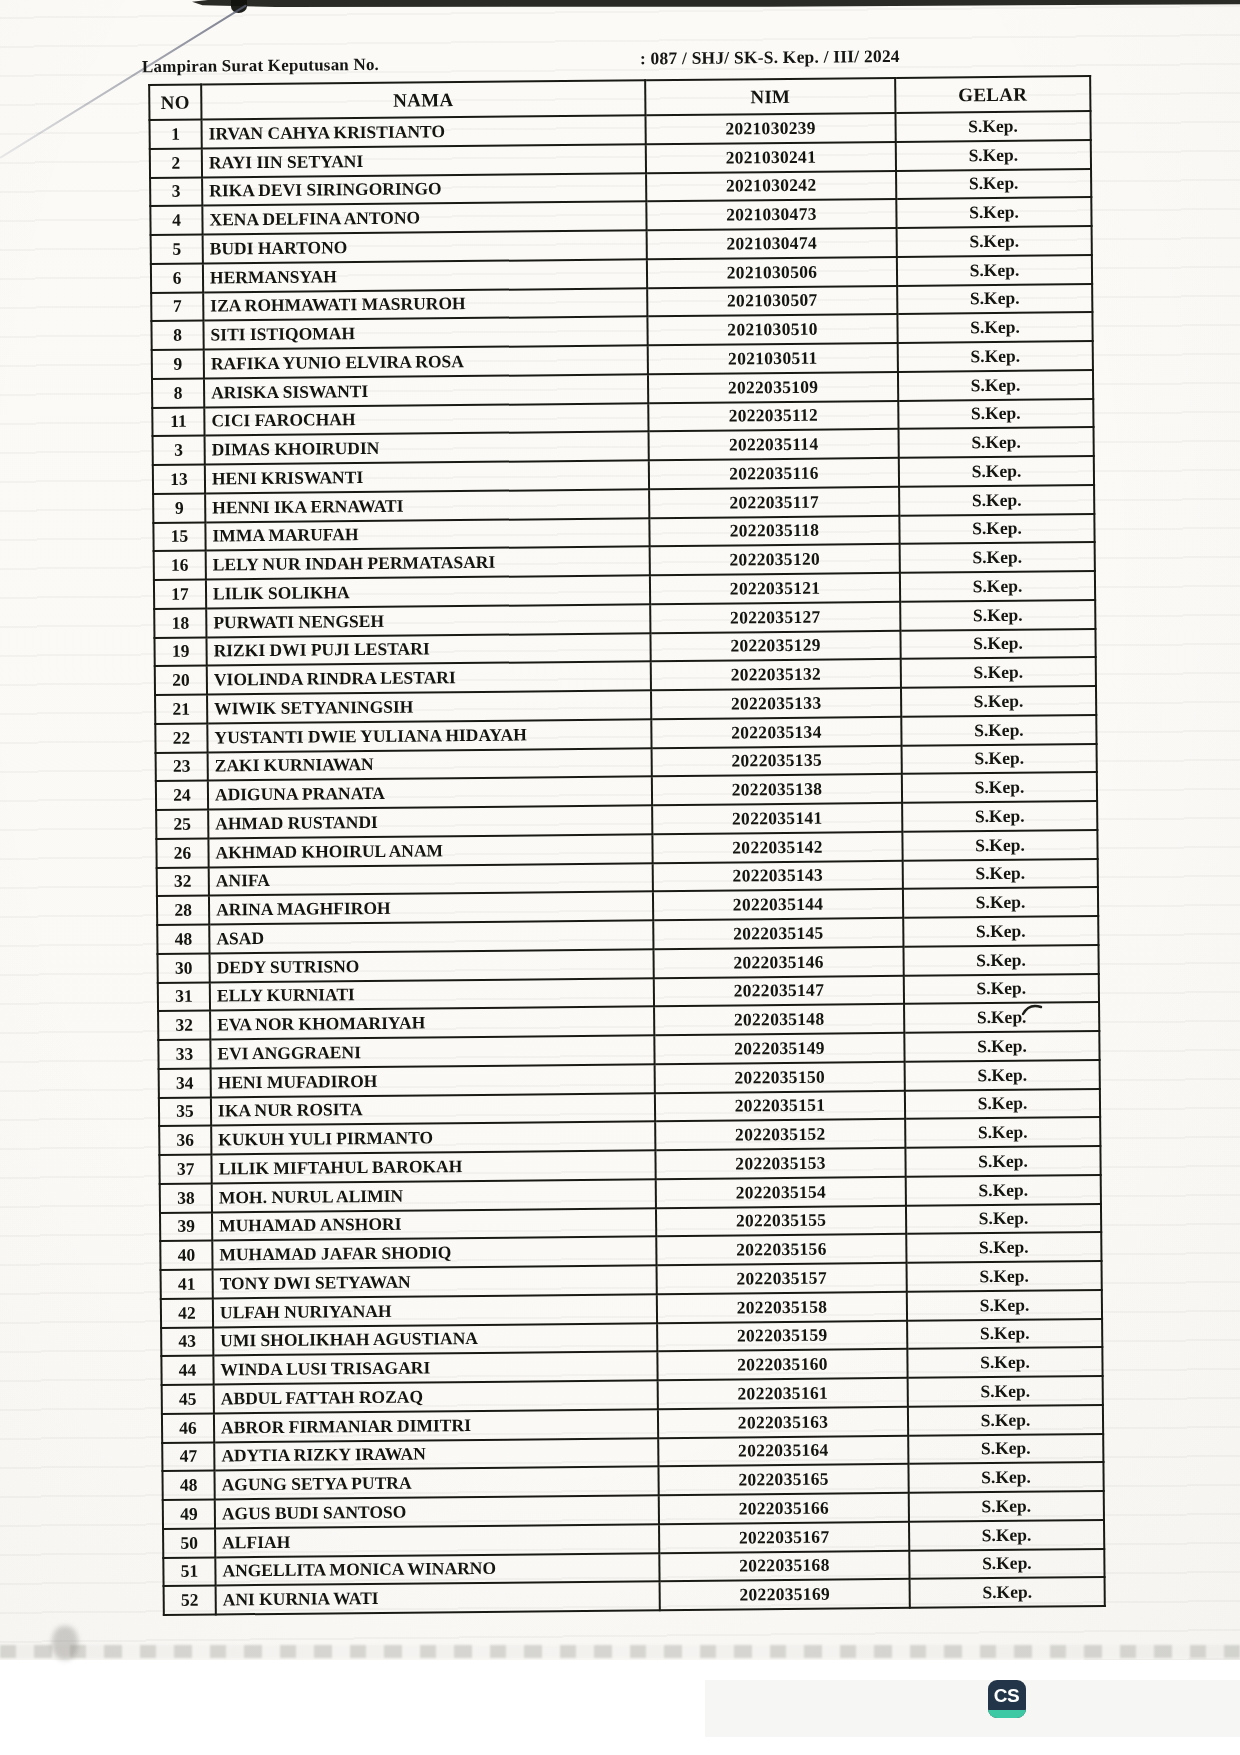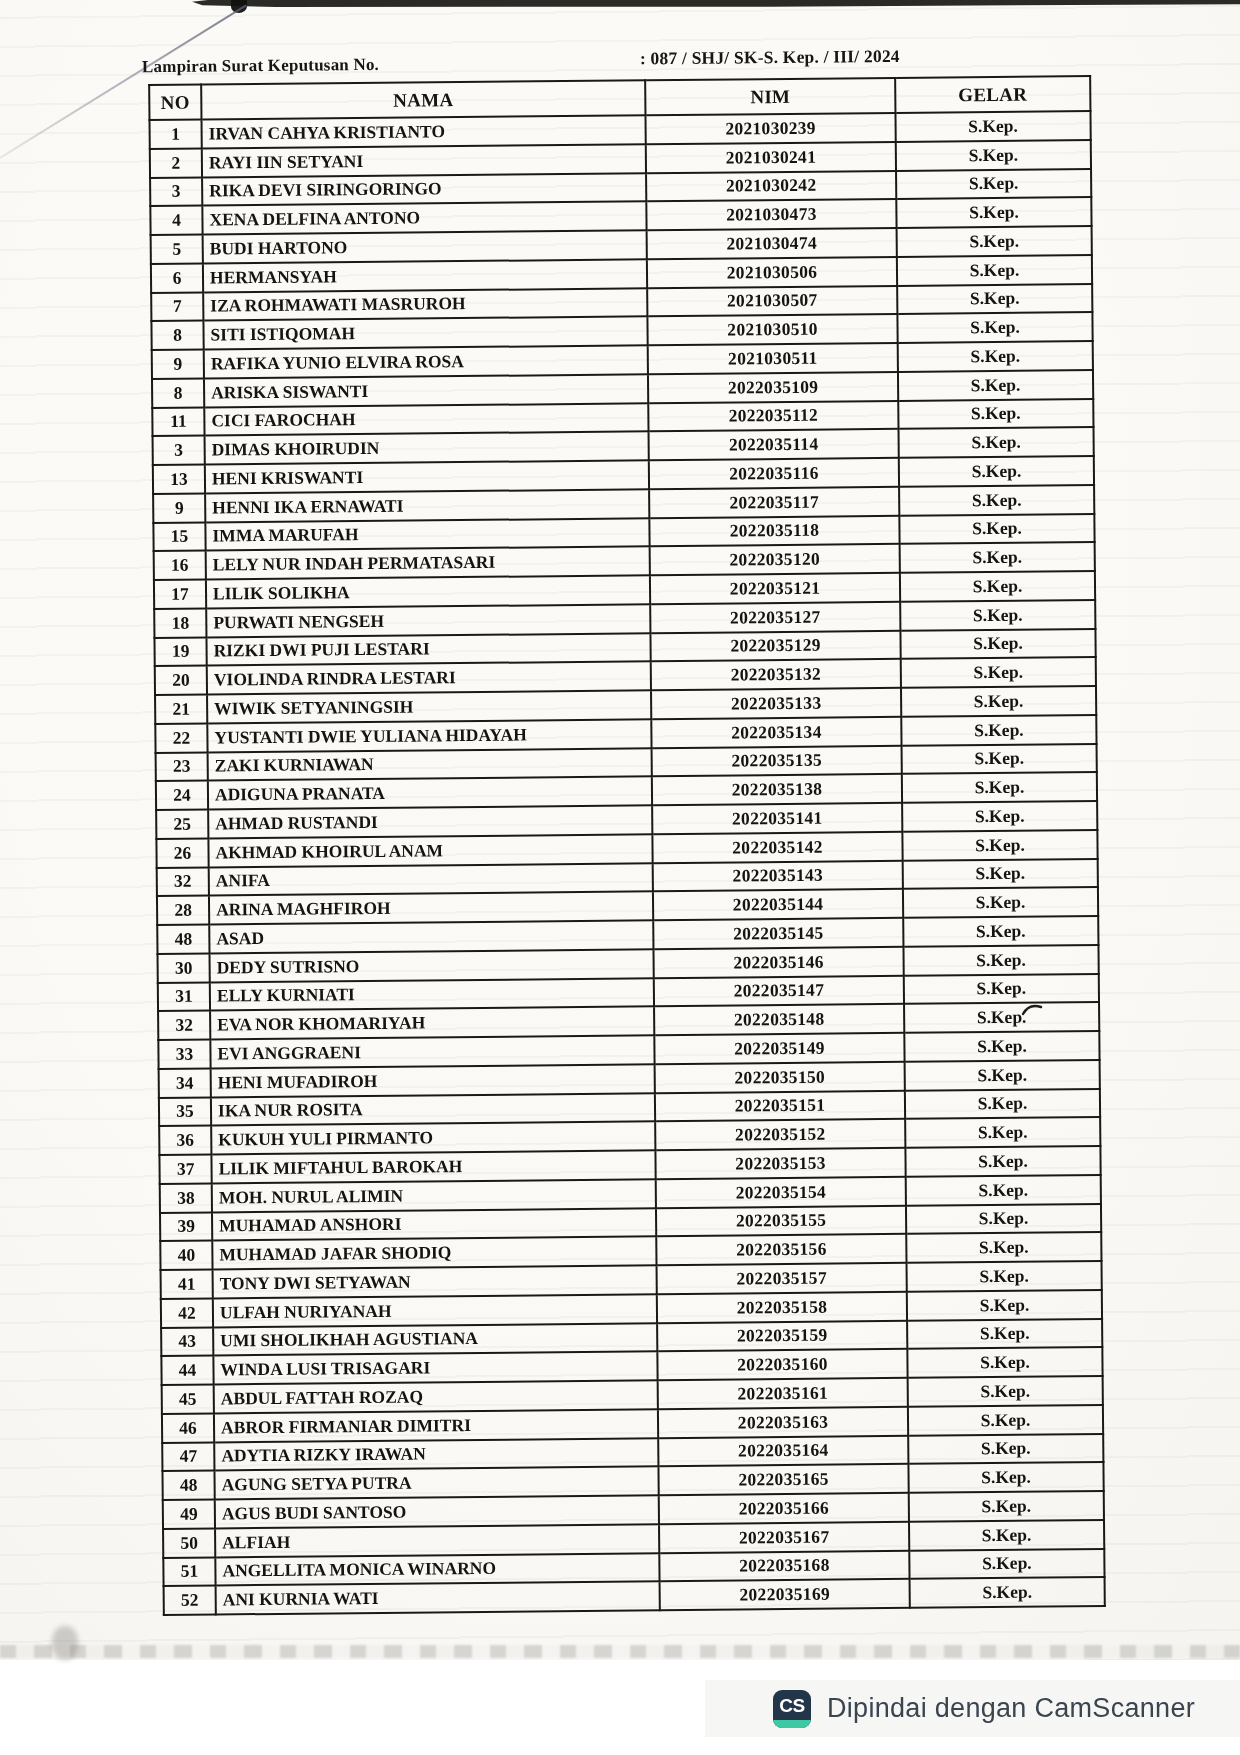--- a/index.html
+++ b/index.html
@@ -71,20 +71,21 @@
   td.nama{text-align:left;}
   td.nim{ text-align:center;letter-spacing:.3px;}
   td.gelar{text-align:center;font-size:16.5px;}
   
   .pen-mark{position:absolute;left:1020px;top:1000px;}
   
   .wm-bar{
     position:absolute;left:705px;top:1680px;width:535px;height:57px;
     background:#f6f6f4;display:flex;align-items:center;
     font-family:"Liberation Sans","DejaVu Sans",sans-serif;
+    flex-direction:column;
   }
   .cs-logo{
     margin-left:68px;width:38px;height:38px;border-radius:9px;position:relative;
     background:#233649;overflow:hidden;flex:0 0 auto;
   }
   .cs-logo .letters{
     position:absolute;left:0;top:1px;width:100%;height:30px;
     display:flex;align-items:center;justify-content:center;
     color:#ffffff;font-weight:bold;font-size:19px;letter-spacing:-0.5px;
   }
@@ -447,16 +448,15 @@
   </svg>
 
   <div class="paper-bottom-edge"></div>
   <div class="smudge"></div>
 
   <div class="wm-bar">
     <div class="cs-logo">
       <span class="letters">CS</span>
       <span class="teal"></span>
     </div>
-    <span class="wm-text">Dipindai dengan CamScanner</span>
   </div>
 
 </div>
 
 </body></html>

